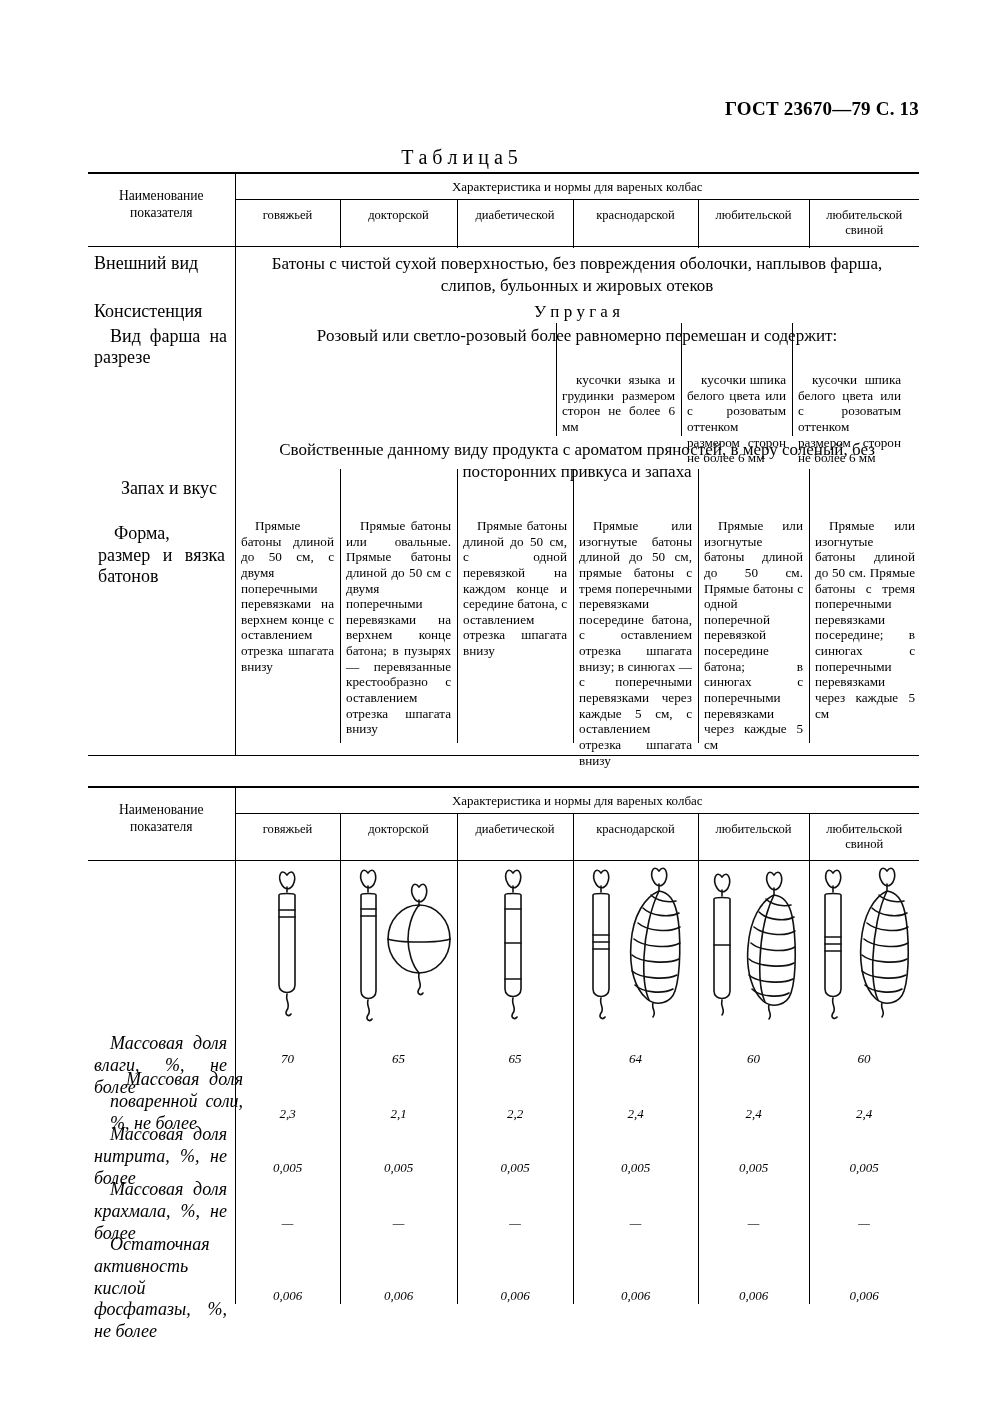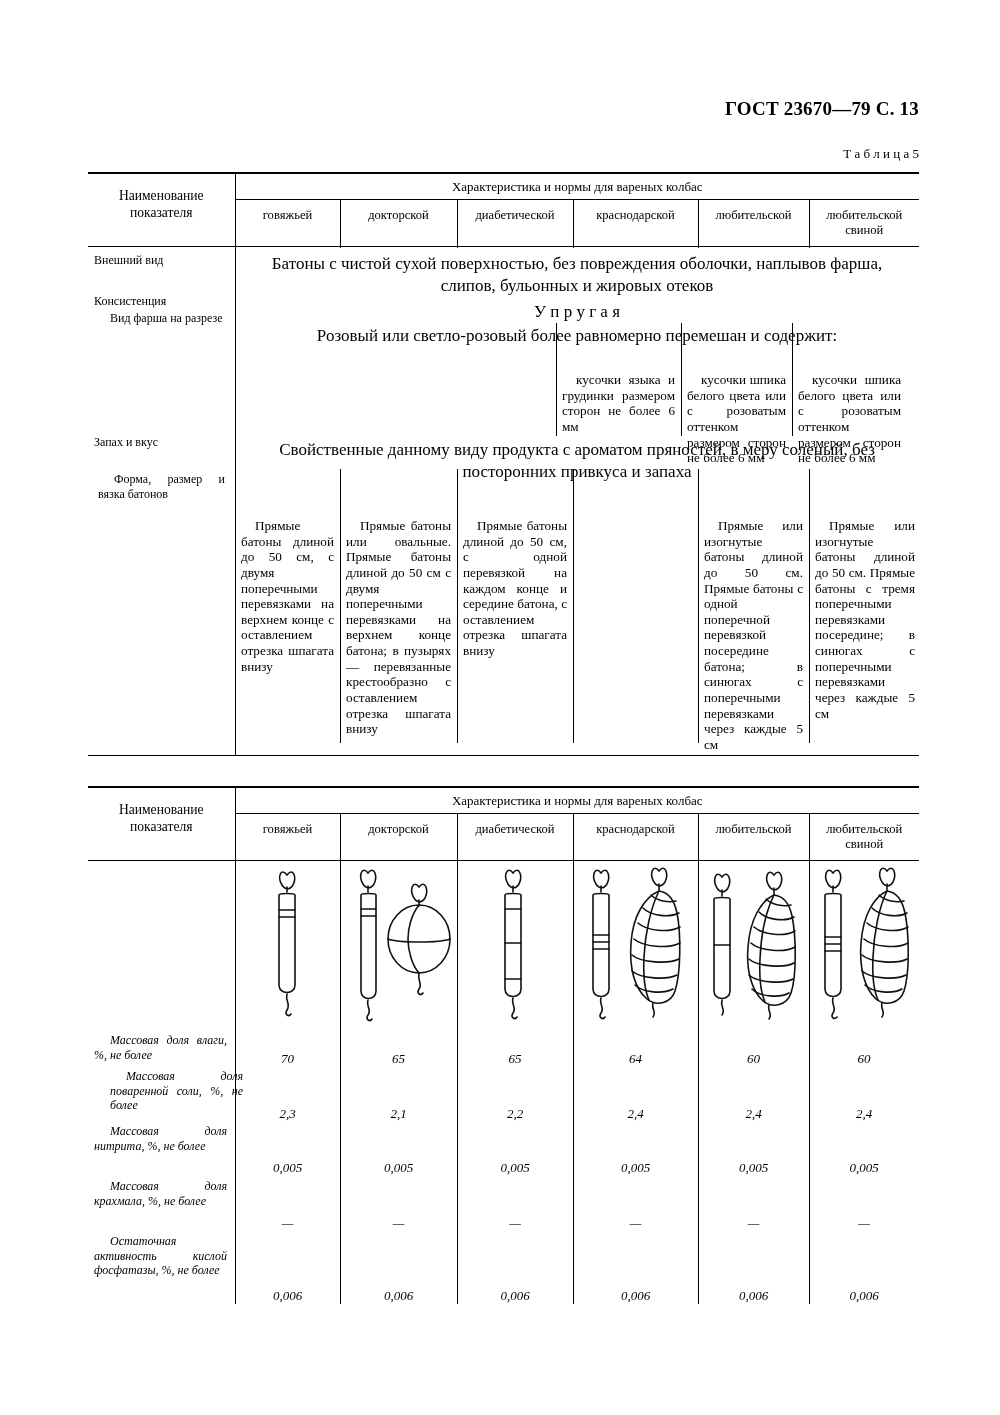--- a/index.html
+++ b/index.html
@@ -12,21 +12,21 @@
   .page{position:absolute;left:0;top:0;width:1000px;height:1415px;}
 
   
   .doc-header{
     position:absolute;left:0;top:98px;width:919px;
     text-align:right;
     font-weight:bold;font-size:19px;letter-spacing:.2px;
   }
   .table-caption{
     position:absolute;left:0;top:146px;width:919px;
-    text-align:right;font-size:13px;
+    text-align:center;font-size:20px;
   }
   .cont-caption{
     position:absolute;left:0;top:758px;width:919px;
     text-align:right;font-style:italic;font-weight:bold;font-size:15.5px;
   }
 
   
   .tbl{position:absolute;border-collapse:collapse;table-layout:fixed;}
   .tbl td,.tbl th{
     vertical-align:top;padding:0;font-weight:normal;
@@ -45,21 +45,21 @@
   }
 
   
   .cellpara{
     font-size:13.2px;line-height:1.185;
     text-align:justify;text-align-last:left;
     hyphens:manual;
   }
   .cellpara.first{text-indent:14px;margin-top:47px;}
   .stub-label{
-    font-size:12px;line-height:1.21;text-align:justify;text-align-last:left;
+    font-size:18px;line-height:1.21;text-align:justify;text-align-last:left;
     text-indent:16px;
   }
   .wide{
     font-size:17px;text-align:center;line-height:1.28;
   }
   .num{font-size:13px;text-align:center;}
 
   svg{display:block;}
 </style>
 </head>
@@ -123,21 +123,21 @@
     <div style="position:absolute;left:0;top:74px;width:831px;height:1px;background:#000;"></div>
 
     <div style="position:absolute;left:0;top:75px;width:831px;height:508px;">
 
       <div class="vline" style="left:147px;top:0;height:508px;"></div>
 
       <div style="position:absolute;left:0;top:0;width:147px;">
         <div class="stub-label" style="padding:6px 8px 0 6px;text-align:center;text-indent:0;">Внешний вид</div>
         <div class="stub-label" style="padding:26px 8px 0 6px;text-align:center;text-indent:0;">Консистенция</div>
         <div class="stub-label" style="padding:3px 8px 0 6px;">Вид фарша на разрезе</div>
-        <div class="stub-label" style="padding:109px 8px 0 6px;text-align:center;text-indent:0;">Запах и вкус</div>
+        <div class="stub-label" style="padding:109px 8px 0 6px;text-align:center;text-indent:0;margin-left:27px;">Запах и вкус</div>
         <div class="stub-label" style="padding:23px 10px 0 10px;">Форма, размер и вязка батонов</div>
       </div>
 
       <div style="position:absolute;left:147px;top:0;width:684px;">
         <div class="wide" style="padding:6px 18px 0;">Батоны с чистой сухой поверхностью, без повреждения оболочки, наплывов фарша, слипов, бульонных и жировых отеков</div>
         <div class="wide" style="padding:4px 18px 0;">У п р у г а я</div>
         <div class="wide" style="padding:3px 18px 0;">Розовый или светло-розовый более равномерно перемешан и содержит:</div>
       </div>
 
       <div style="position:absolute;left:147px;top:76px;width:684px;height:113px;">
@@ -155,20 +155,21 @@
       <div style="position:absolute;left:147px;top:222px;width:684px;height:274px;">
         <div class="vline" style="left:105px;top:0;height:274px;"></div>
         <div class="vline" style="left:222px;top:0;height:274px;"></div>
         <div class="vline" style="left:338px;top:0;height:274px;"></div>
         <div class="vline" style="left:463px;top:0;height:274px;"></div>
         <div class="vline" style="left:574px;top:0;height:274px;"></div>
 
         <div class="cellpara first" style="position:absolute;left:6px;top:2px;width:93px;">Прямые батоны длиной до 50 см, с двумя поперечными перевязками на верхнем конце с оставлением отрезка шпагата внизу</div>
         <div class="cellpara first" style="position:absolute;left:111px;top:2px;width:105px;">Прямые батоны или овальные. Прямые батоны длиной до 50 см с двумя поперечными перевязками на верхнем конце батона; в пузырях — перевязанные крестообразно с оставлением отрезка шпагата внизу</div>
         <div class="cellpara first" style="position:absolute;left:228px;top:2px;width:104px;">Прямые батоны длиной до 50 см, с одной перевязкой на каждом конце и середине батона, с оставлением отрезка шпагата внизу</div>
+        <div class="cellpara first" style="position:absolute;left:344px;top:2px;width:113px;">Прямые или изогнутые батоны длиной до 50 см, прямые батоны с тремя поперечными перевязками посередине батона, с оставлением отрезка шпагата внизу; в синюгах — с поперечными перевязками через каждые 5 см, с оставлением отрезка шпагата внизу</div>
         <div class="cellpara first" style="position:absolute;left:469px;top:2px;width:99px;">Прямые или изогнутые батоны длиной до 50 см. Прямые батоны с одной поперечной перевязкой посередине батона; в синюгах с поперечными перевязками через каждые 5 см</div>
         <div class="cellpara first" style="position:absolute;left:580px;top:2px;width:100px;">Прямые или изогнутые батоны длиной до 50 см. Прямые батоны с тремя поперечными перевязками посередине; в синюгах с поперечными перевязками через каждые 5 см</div>
       </div>
 
     </div>
 
     <div style="position:absolute;left:0;top:583px;width:831px;height:1px;background:#000;"></div>
   </div>
 
 

